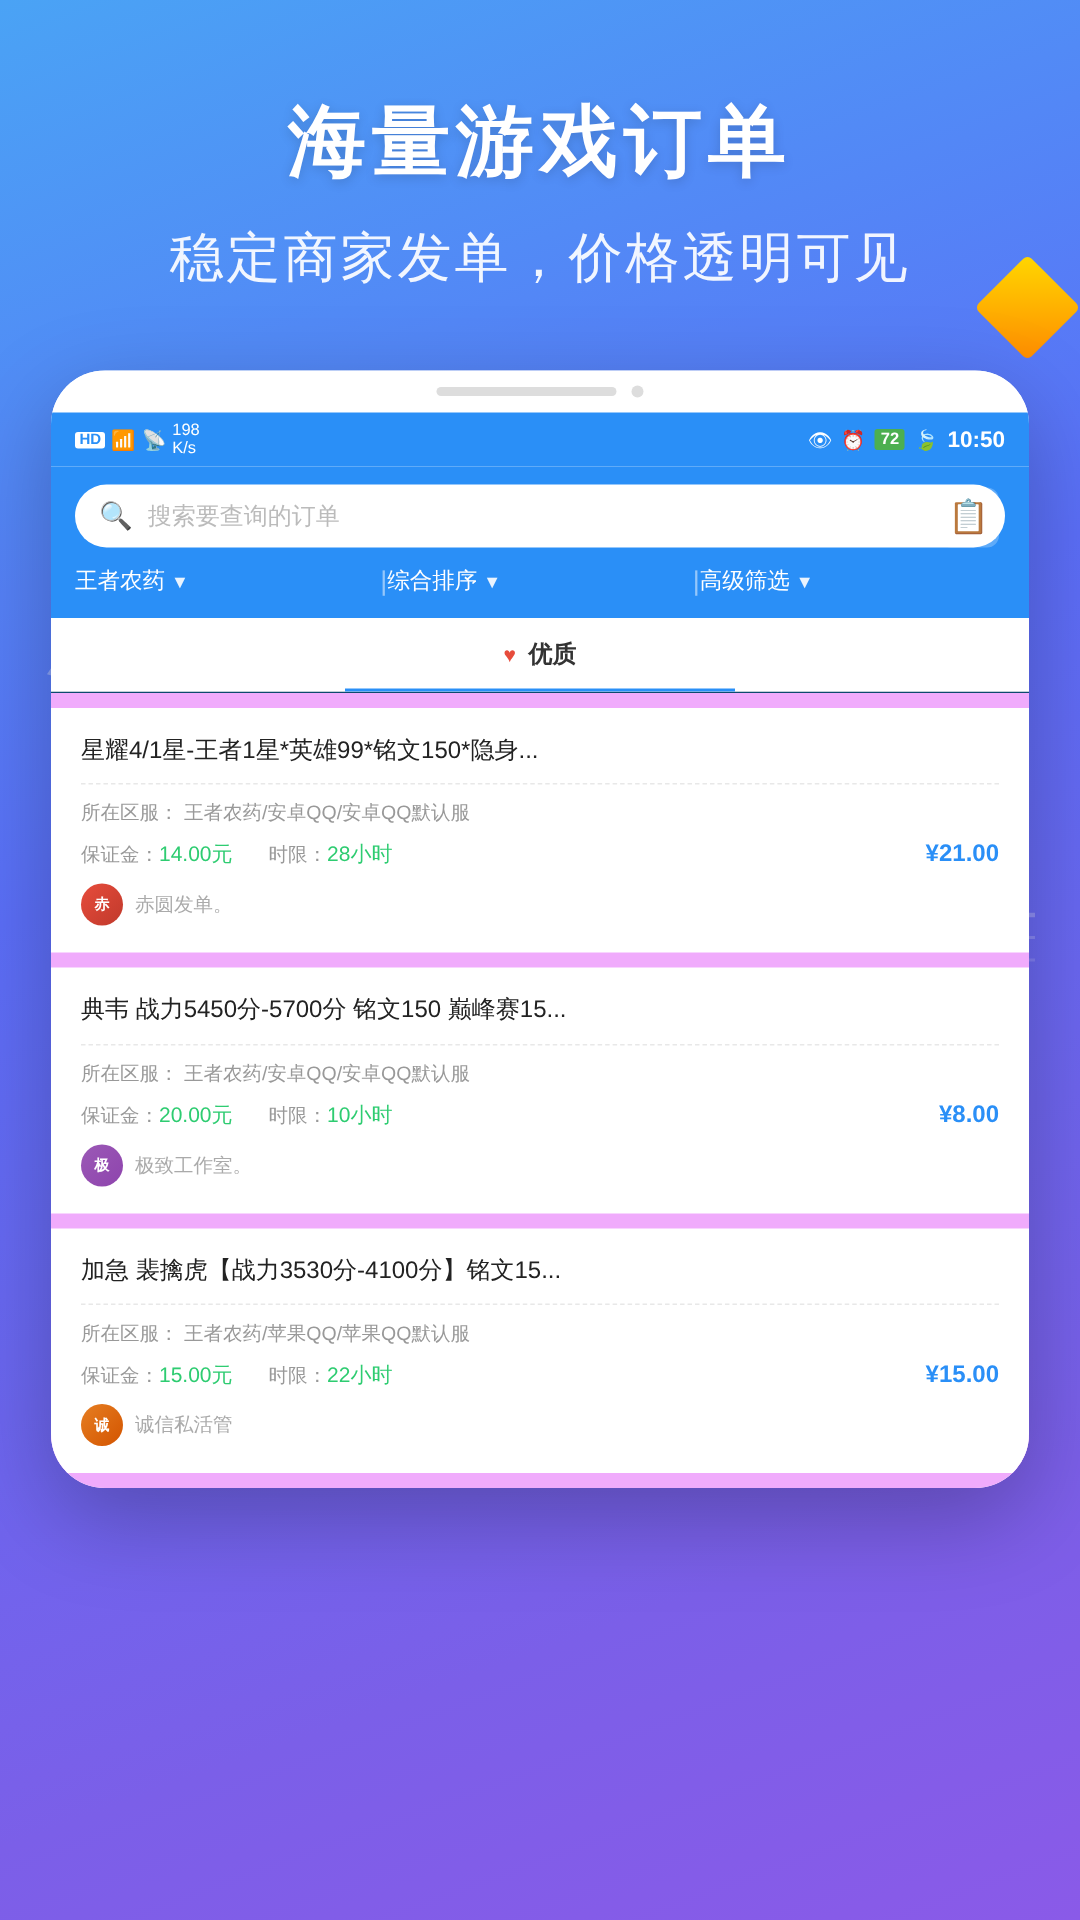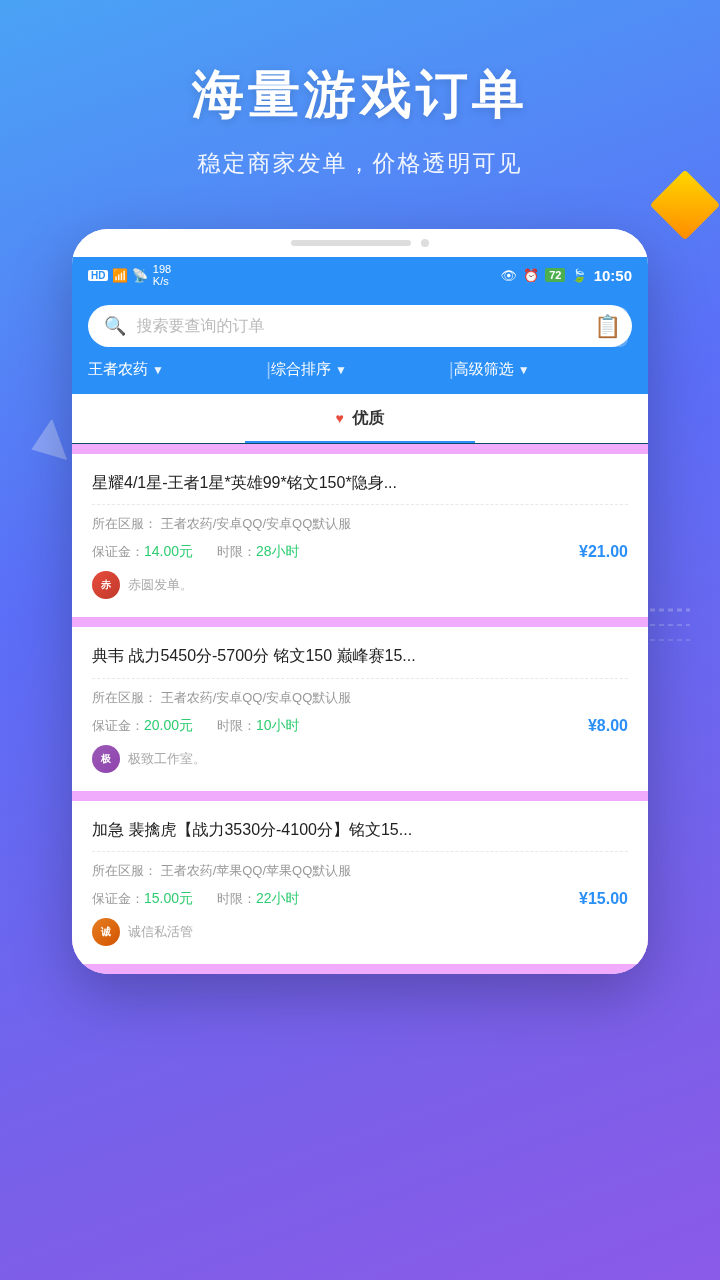--- a/index.html
+++ b/index.html
@@ -21,21 +21,21 @@
     .hero-title {
       font-size: 52px;
       font-weight: 900;
       color: #fff;
       letter-spacing: 4px;
       text-shadow: 0 2px 8px rgba(0,0,0,0.15);
       margin-bottom: 18px;
     }
 
     .hero-subtitle {
-      font-size: 23px;
+      font-size: 36px;
       color: rgba(255,255,255,0.92);
       letter-spacing: 2px;
     }
 
     
     .deco-diamond {
       position: absolute;
       right: 60px;
       top: 180px;
       width: 0; height: 0;
@@ -61,21 +61,21 @@
       right: 20px;
       top: 600px;
     }
     .deco-lines-right svg {
       width: 60px; height: 100px;
     }
 
     
     .phone-container {
       margin: 20px auto 0;
-      width: 576px;
+      width: 652px;
       background: #fff;
       border-radius: 36px;
       overflow: hidden;
       box-shadow: 0 20px 60px rgba(0,0,0,0.25);
       position: relative;
     }
 
     
     .phone-notch {
       background: #fff;

